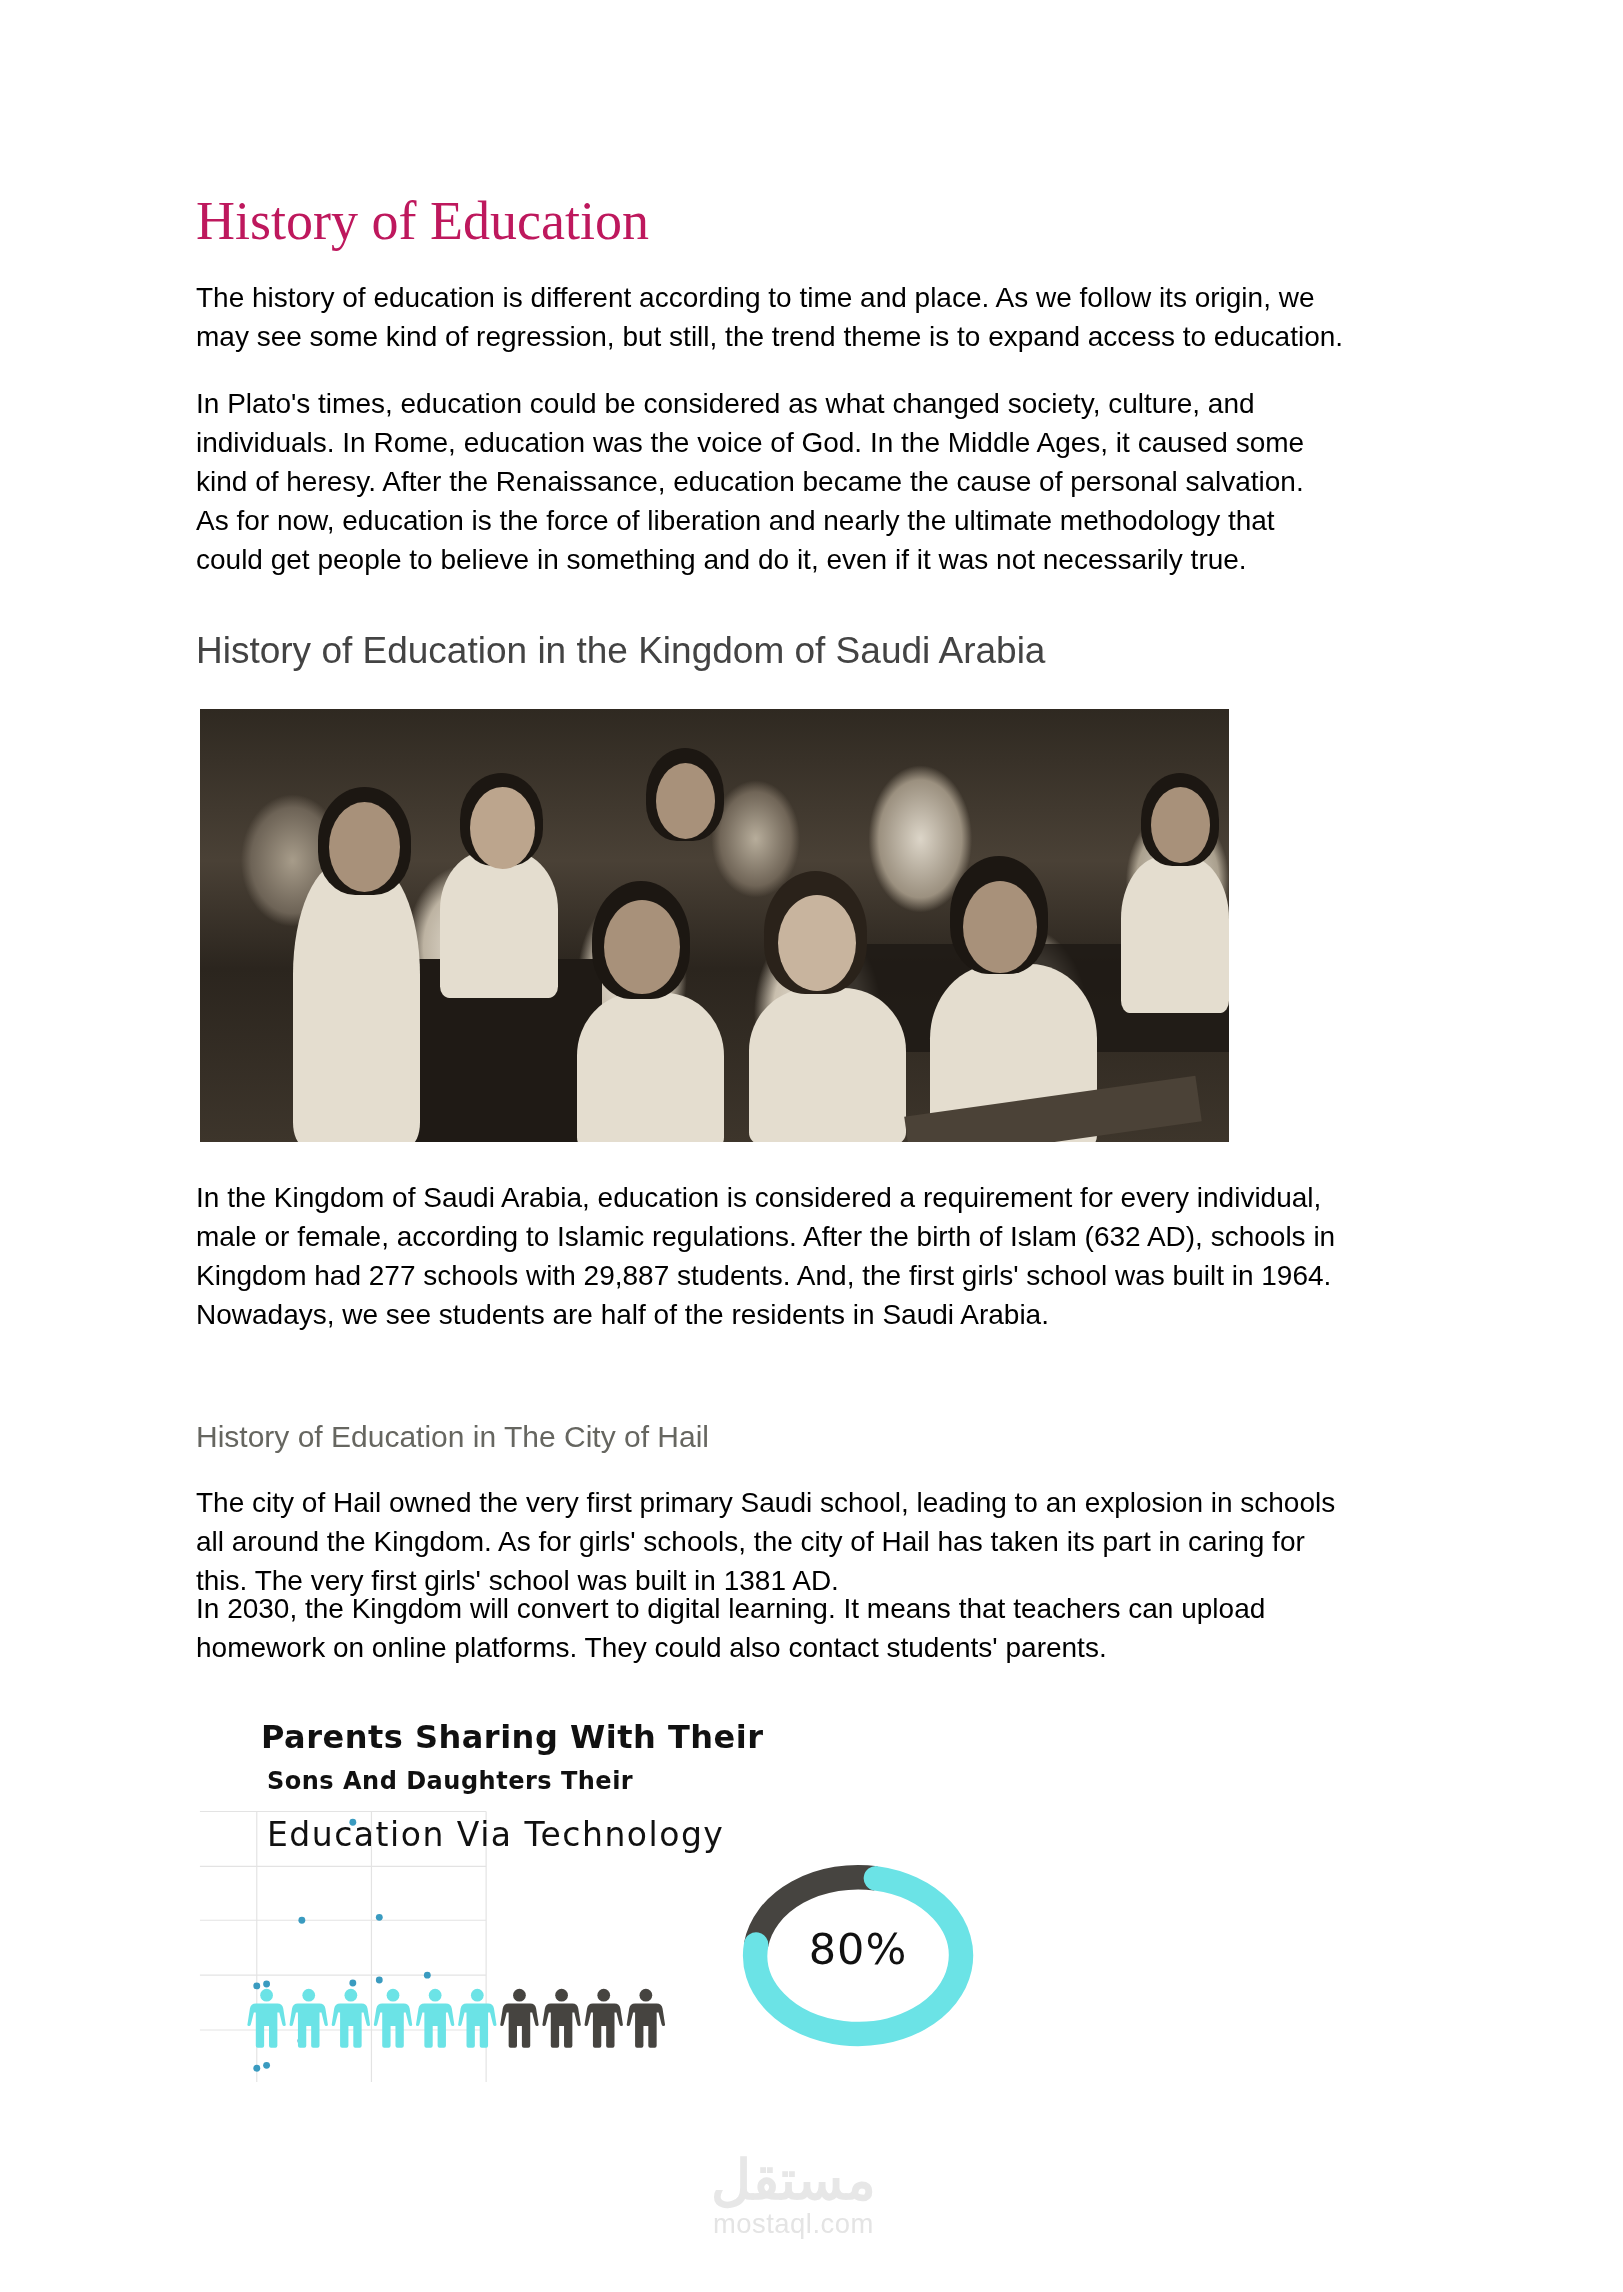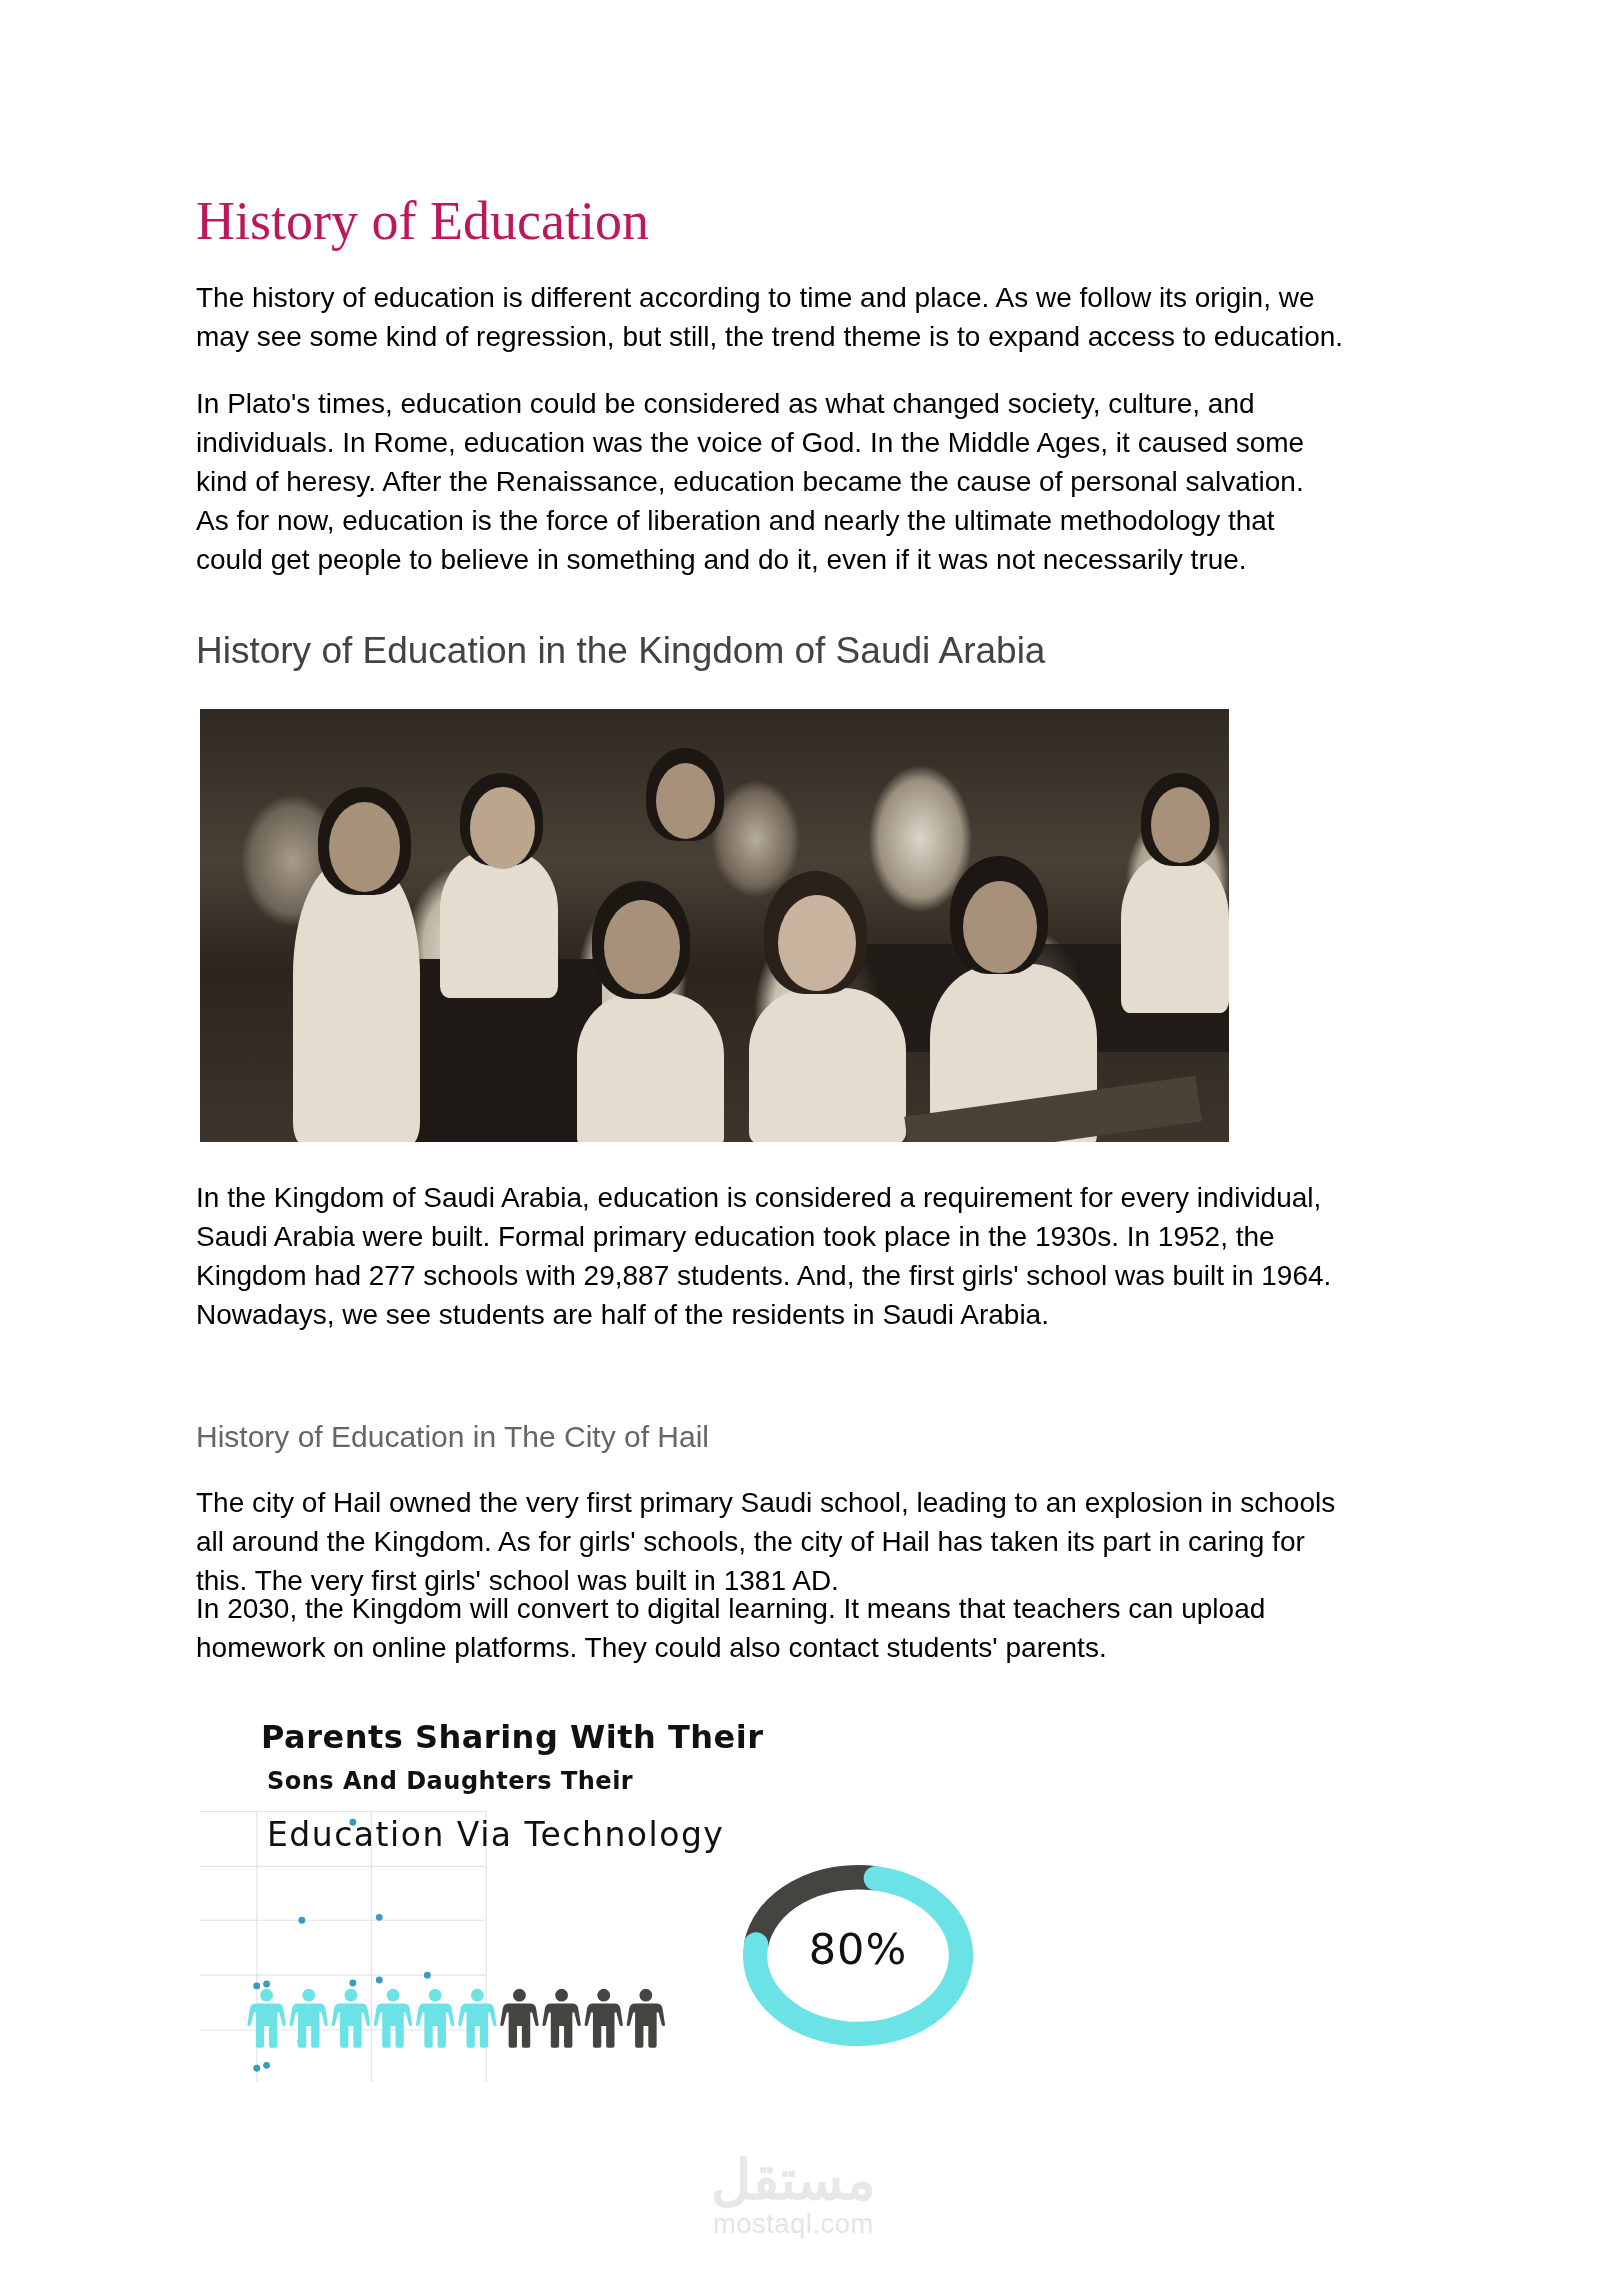--- a/index.html
+++ b/index.html
@@ -92,21 +92,21 @@
   <div class="head" style="left:763px;top:172px;width:74px;height:92px;"></div>
   <div class="hair" style="left:446px;top:39px;width:78px;height:93px;"></div>
   <div class="head" style="left:456px;top:54px;width:59px;height:76px;"></div>
   <div class="hair" style="left:941px;top:64px;width:78px;height:93px;"></div>
   <div class="head" style="left:951px;top:78px;width:59px;height:76px;"></div>
   <div class="desk" style="left:706px;top:387px;width:294px;height:46px;background:#4b4237;transform:rotate(-8deg);"></div>
 </div>
 
 <div class="abs para" id="p3">
   <span class="ln">In the Kingdom of Saudi Arabia, education is considered a requirement for every individual,</span>
-  <span class="ln">Saudi Arabia were built. Formal primary education took place in the 1930s. In 1952, the</span>
+  <span class="ln">male or female, according to Islamic regulations. After the birth of Islam (632 AD), schools in</span>
   <span class="ln">Kingdom had 277 schools with 29,887 students. And, the first girls' school was built in 1964.</span>
   <span class="ln">Nowadays, we see students are half of the residents in Saudi Arabia.</span>
 </div>
 
 <h3 class="abs h3" style="margin:0;font-weight:normal;">History of Education in The City of Hail</h3>
 
 <div class="abs para" id="p4">
   <span class="ln">The city of Hail owned the very first primary Saudi school, leading to an explosion in schools</span>
   <span class="ln">all around the Kingdom. As for girls' schools, the city of Hail has taken its part in caring for</span>
   <span class="ln">this. The very first girls' school was built in 1381 AD.</span>

